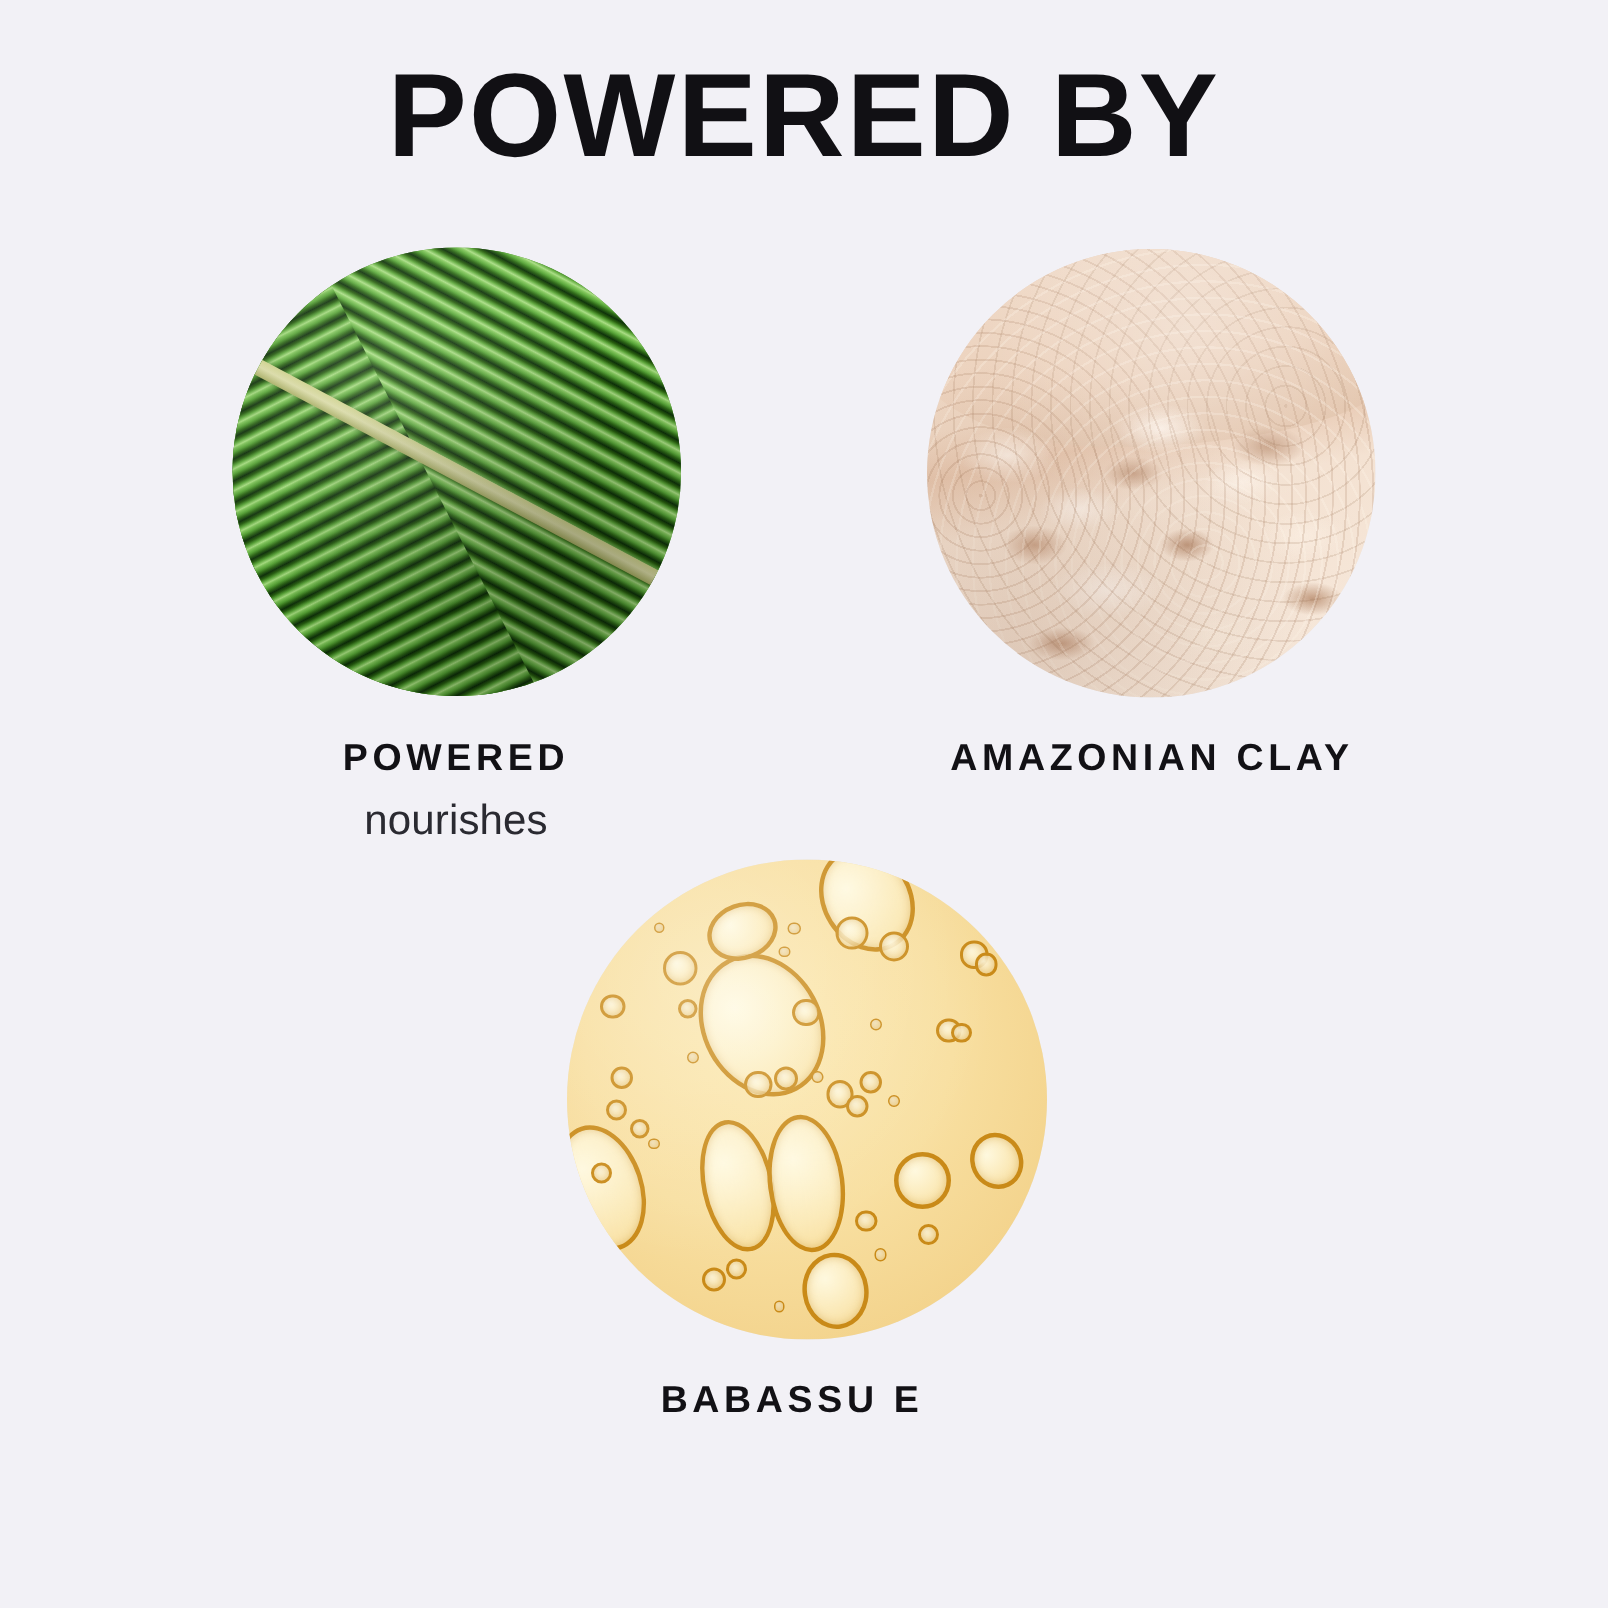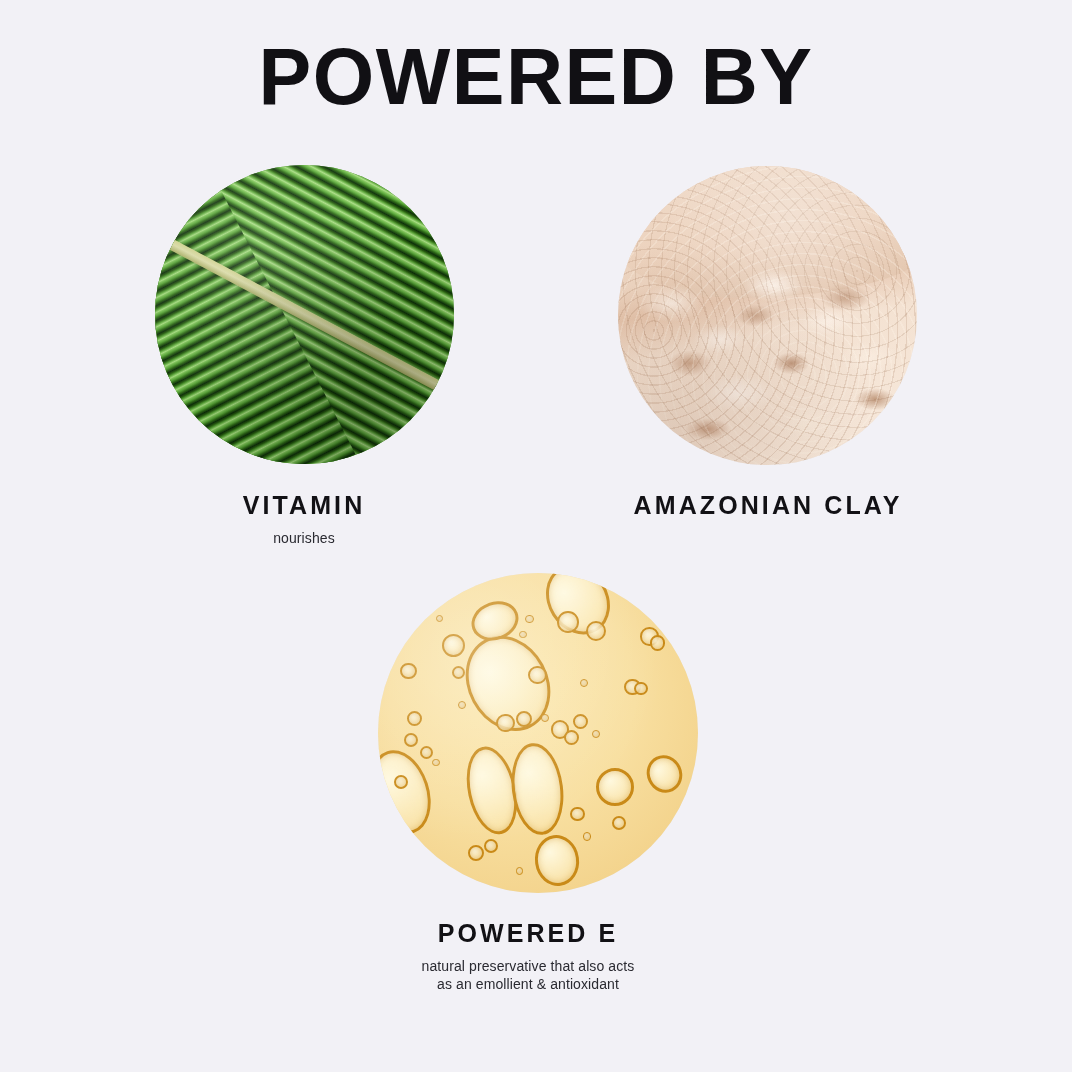--- a/index.html
+++ b/index.html
@@ -58,21 +58,21 @@
   .caption .name {
     font-size: 25px;
     font-weight: bold;
     letter-spacing: 3.1px;
     color: #121115;
     line-height: 1.1;
     white-space: nowrap;
   }
   .caption .desc {
     margin-top: 9px;
-    font-size: 14px;
+    font-size: 28px;
     font-weight: normal;
     letter-spacing: 0.1px;
     color: #2a2a31;
     line-height: 1.32;
   }
 
   
   #babassu-block   { left: 0px;   top: 165px; width: 608px; }
   #babassu-circle  { left: 155px; top: 0px;   width: 299px; height: 299px; }
   #babassu-caption { left: 0px;   top: 327px; width: 608px; }
@@ -234,21 +234,21 @@
     <div class="media-circle" id="babassu-circle">
       <div class="leaf-art">
         <div class="frond-a"></div>
         <div class="frond-b"></div>
         <div class="midrib"></div>
         <div class="shade"></div>
       </div>
     </div>
 
     <div class="caption" id="babassu-caption">
-      <div class="name">VITAMIN</div>
+      <div class="name">POWERED</div>
       <div class="desc">nourishes</div>
     </div>
   </div>
 
   <div class="ingredient" id="clay-block">
 
     <div class="media-circle" id="clay-circle">
       <div class="clay-art">
         <div class="smooth"></div>
         <div class="grain"></div>
@@ -309,21 +309,17 @@
         <div class="bubble xs" style="left:67%;top:49%;width:1.8%;height:1.8%;"></div>
         <div class="bubble xs" style="left:51%;top:44%;width:1.8%;height:1.8%;"></div>
         <div class="bubble xs" style="left:17%;top:58%;width:1.8%;height:1.8%;"></div>
         <div class="bubble xs" style="left:64%;top:81%;width:2%;height:2%;"></div>
         <div class="bubble xs" style="left:43%;top:92%;width:1.6%;height:1.6%;"></div>
         <div class="sheen"></div>
       </div>
     </div>
 
     <div class="caption" id="vitamine-caption">
-      <div class="name">POWERED E</div>
-      <div class="desc">
-        <div>natural preservative that also acts</div>
-        <div>as an emollient &amp; antioxidant</div>
-      </div>
+      <div class="name">BABASSU E</div>
     </div>
   </div>
 
 </div>
 
 </body></html>

